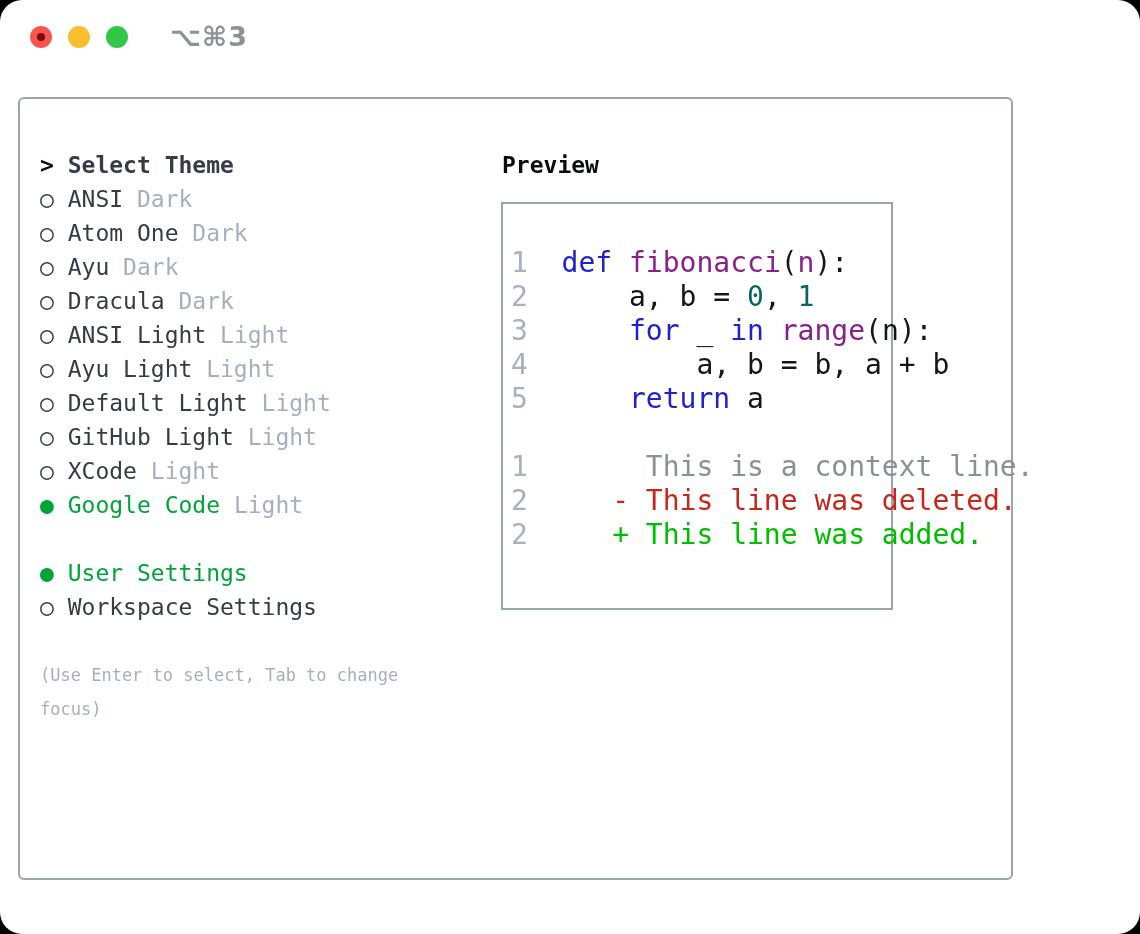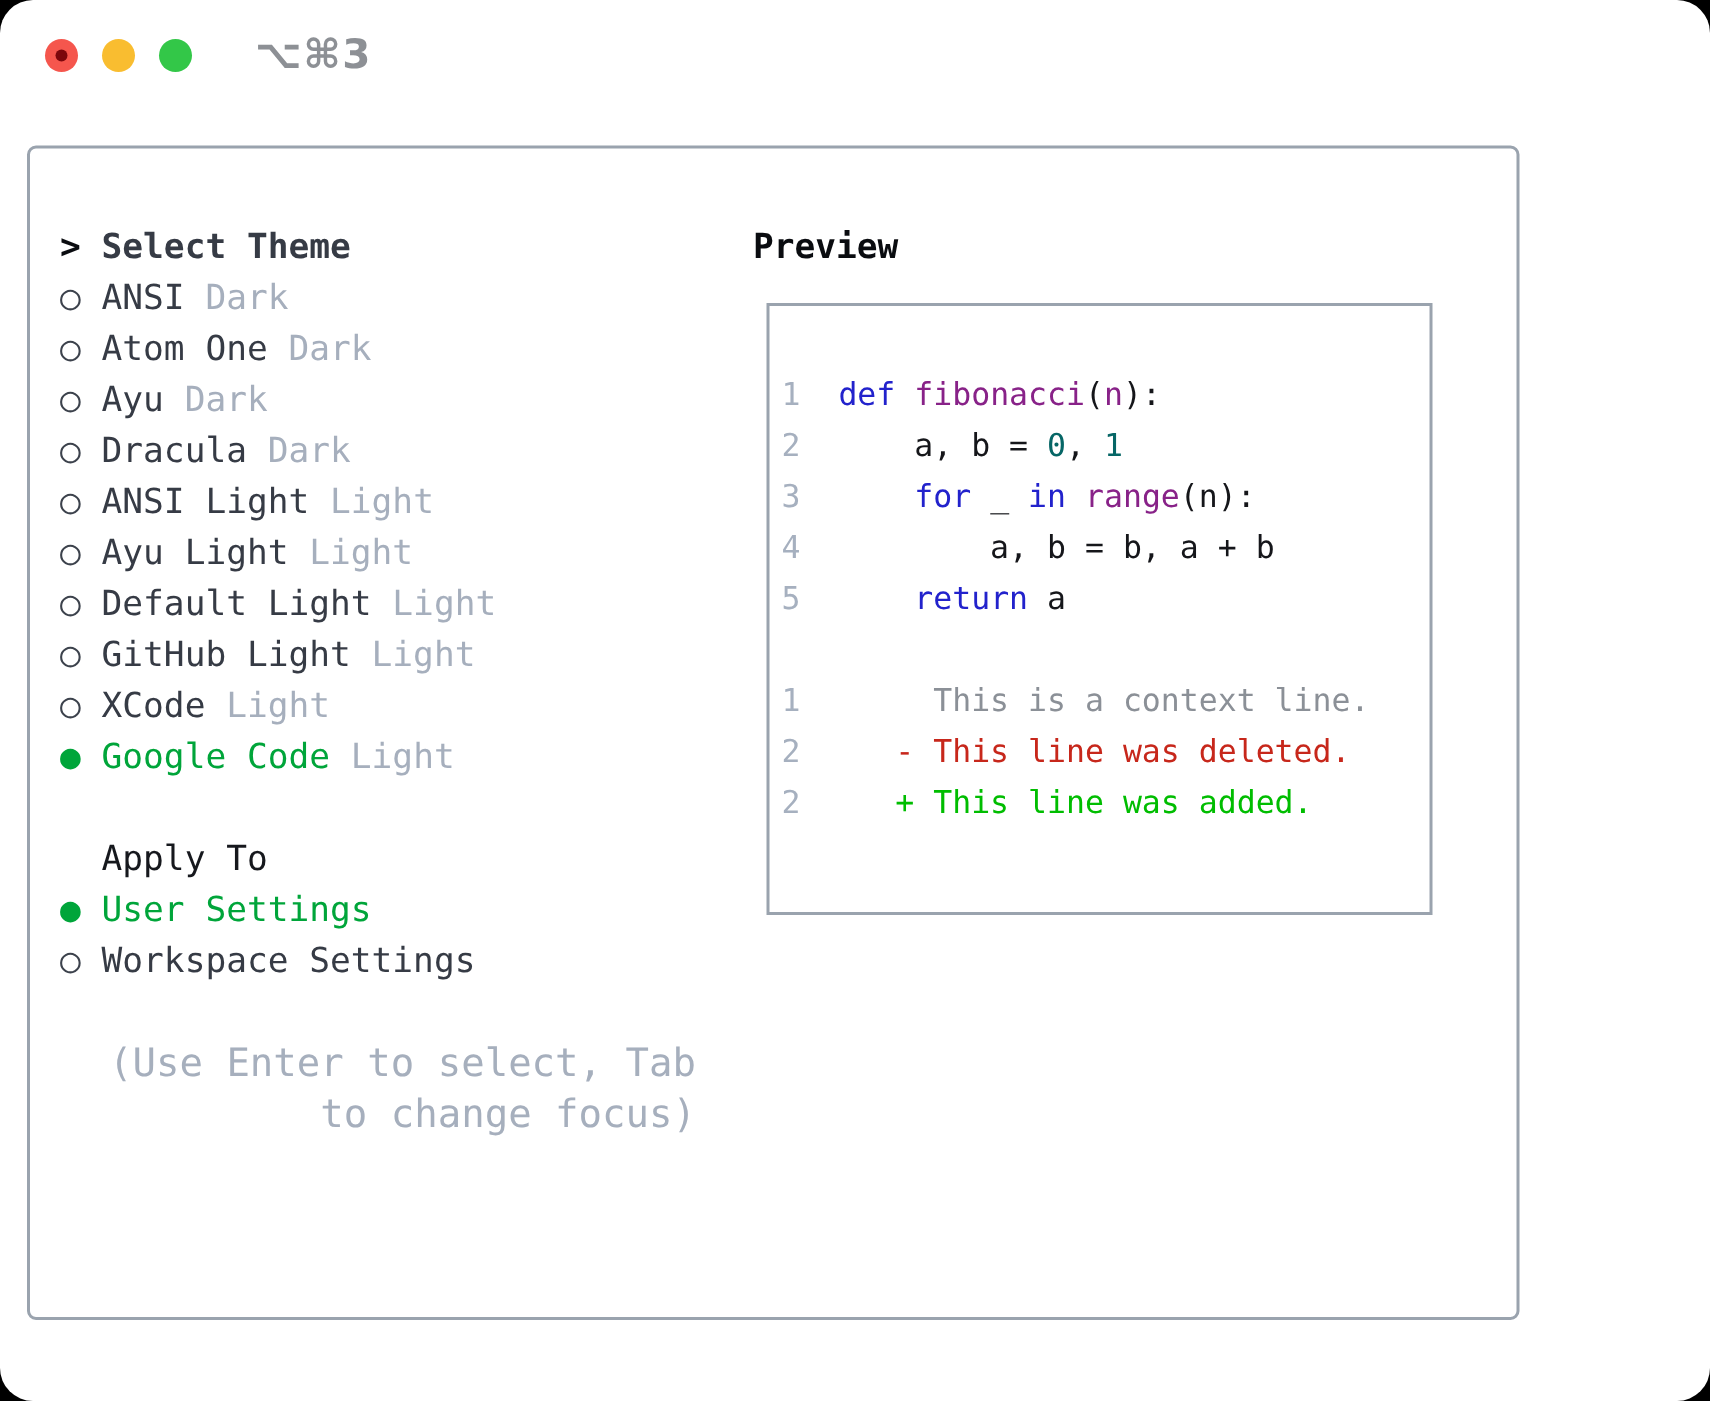--- a/index.html
+++ b/index.html
@@ -68,34 +68,33 @@
   .row.hdr{font-weight:bold;color:#0a0c10;}
   .row.hdr .pfx{color:#0a0c10;}
   .row .name{color:#363b45;}
   .row.applyhdr .name{color:#16181d;}
   .row.sel .pfx,.row.sel .name{color:var(--green);}
   .row .badge{color:var(--muted);}
   .spacer{height:34px;}
   .help{
     white-space:pre-wrap;
     width:424px;
-    font-size:26px;line-height:34px;
+    font-size:17px;line-height:34px;
     color:var(--muted);
-    text-align:right;
   }
   
   .preview-title{
     position:absolute;left:482px;top:49px;height:34px;
     font-size:23px;line-height:34px;font-weight:bold;color:#0a0c10;
   }
   .preview-box{
-    position:absolute;left:491px;top:103px;width:444px;height:408px;
+    position:absolute;left:481px;top:103px;width:392px;height:408px;
     border:2px solid var(--border);box-sizing:border-box;
     padding:42px 0 0 8px;
-    font-size:21px;line-height:34px;
+    font-size:28px;line-height:34px;
     background:#fff;
   }
   .pline{height:34px;white-space:pre;}
   .lnum{color:var(--lnum);}
   .pln{color:#15161a;}
   .kwd{color:var(--kwd);}
   .fn{color:var(--fn);}
   .lit{color:var(--lit);}
   .ctx{color:var(--ctx);}
   .del{color:var(--del);}
@@ -122,21 +121,20 @@
         <div class="row"><span class="pfx">○ </span><span class="name">Atom One</span><span class="badge"> Dark</span></div>
         <div class="row"><span class="pfx">○ </span><span class="name">Ayu</span><span class="badge"> Dark</span></div>
         <div class="row"><span class="pfx">○ </span><span class="name">Dracula</span><span class="badge"> Dark</span></div>
         <div class="row"><span class="pfx">○ </span><span class="name">ANSI Light</span><span class="badge"> Light</span></div>
         <div class="row"><span class="pfx">○ </span><span class="name">Ayu Light</span><span class="badge"> Light</span></div>
         <div class="row"><span class="pfx">○ </span><span class="name">Default Light</span><span class="badge"> Light</span></div>
         <div class="row"><span class="pfx">○ </span><span class="name">GitHub Light</span><span class="badge"> Light</span></div>
         <div class="row"><span class="pfx">○ </span><span class="name">XCode</span><span class="badge"> Light</span></div>
         <div class="row sel"><span class="pfx">● </span><span class="name">Google Code</span><span class="badge"> Light</span></div>
         <div class="spacer"></div>
-        <div class="row applyhdr"><span class="pfx">  </span><span class="name">Apply To</span></div>
         <div class="row sel"><span class="pfx">● </span><span class="name">User Settings</span></div>
         <div class="row"><span class="pfx">○ </span><span class="name">Workspace Settings</span></div>
         <div class="spacer"></div>
         <div class="help">(Use Enter to select, Tab to change focus)</div>
       </div>
     <div class="preview-title">Preview</div>
     <div class="preview-box" id="preview-box">
         <div class="pline"><span class="lnum">1  </span><span class="kwd">def</span><span class="pln"> </span><span class="fn">fibonacci</span><span class="pln">(</span><span class="fn">n</span><span class="pln">):</span></div>
         <div class="pline"><span class="lnum">2  </span><span class="pln">    a, b = </span><span class="lit">0</span><span class="pln">, </span><span class="lit">1</span></div>
         <div class="pline"><span class="lnum">3  </span><span class="pln">    </span><span class="kwd">for</span><span class="pln"> _ </span><span class="kwd">in</span><span class="pln"> </span><span class="fn">range</span><span class="pln">(n):</span></div>

